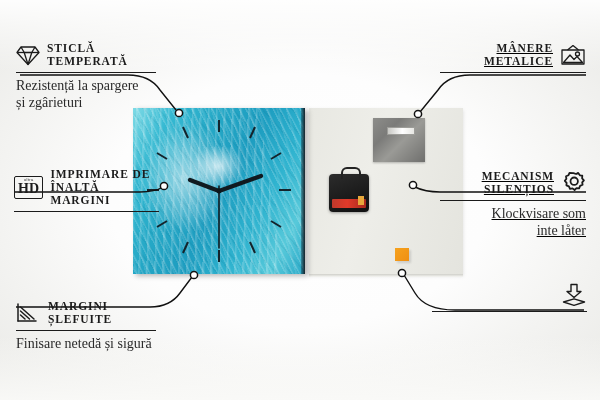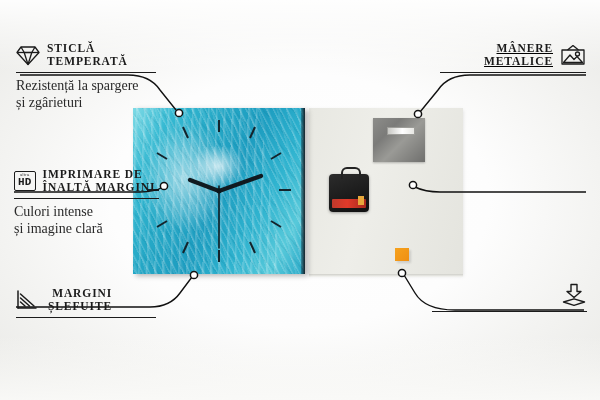--- a/index.html
+++ b/index.html
@@ -204,23 +204,23 @@
     line-height: 1;
   }
   .hd-small {
     font-family: "Liberation Sans", sans-serif;
     font-size: 4px;
     letter-spacing: 0.4px;
     color: #1b1b1b;
     display: block;
   }
   .hd-big {
-    font-family: Liberation Mono, monospace;
+    font-family: Liberation Serif, serif;
     font-weight: bold;
-    font-size: 11px;
+    font-size: 14px;
     letter-spacing: 0.2px;
     color: #1b1b1b;
     display: block;
   }
 </style>
 </head>
 <body>
 
 <div id="page">
 
@@ -314,57 +314,74 @@
   <div class="callout left" style="left:14px; top:168px; width:145px;">
     <div class="head">
       <div class="hd-box">
         <span class="hd-small">ultra</span>
         <span class="hd-big">HD</span>
       </div>
       <div class="title">IMPRIMARE DE
 ÎNALTĂ MARGINI</div>
     </div>
     <div class="rule"></div>
-    <div class="desc">Culori intense
-și imagine clară</div>
-  </div>
-
-  <div class="callout left" style="left:16px; top:287px; width:140px;text-align:right;">
+  </div>
+
+  <div class="callout left" style="left:16px; top:300px; width:140px;">
     <div class="head">
       <svg class="icon" width="25" height="22" viewBox="0 0 25 22">
         <g stroke="#1b1b1b" stroke-width="1.5" stroke-linecap="round">
           <line x1="2" y1="2" x2="2" y2="19"></line>
           <line x1="2" y1="19" x2="20" y2="19"></line>
           <line x1="4.5" y1="5" x2="18" y2="17"></line>
           <line x1="4.5" y1="9" x2="13.5" y2="17"></line>
           <line x1="4.5" y1="13" x2="9" y2="17"></line>
         </g>
       </svg>
       <div class="title">MARGINI
 ȘLEFUITE</div>
     </div>
     <div class="rule"></div>
+    <div class="desc">Finisare netedă și sigură</div>
   </div>
 
   <div class="callout right" style="left:440px; top:42px; width:146px;">
     <div class="head">
       <div class="title">MÂNERE
 METALICE</div>
       <svg class="icon" width="26" height="22" viewBox="0 0 26 22">
         <g fill="none" stroke="#1b1b1b" stroke-width="1.3" stroke-linejoin="round">
           <rect x="2" y="6" width="22" height="14"></rect>
           <path d="M13,1.5 L7.5,6 M13,1.5 L18.5,6"></path>
           <path d="M3.5,18.5 L10,11 L14,15.5 L17,12.5 L22.5,18.5 Z"></path>
           <circle cx="17.5" cy="10" r="2"></circle>
         </g>
       </svg>
     </div>
     <div class="rule"></div>
   </div>
 
+  <div class="callout right" style="left:440px; top:170px; width:146px;">
+    <div class="head">
+      <div class="title">MECANISM
+SILENȚIOS</div>
+      <svg class="icon" width="25" height="25" viewBox="0 0 25 25">
+        <g fill="none" stroke="#1b1b1b" stroke-width="1.8" stroke-linejoin="round">
+          <path d="M12.5,2.2 L15.1,3.0 L17.2,1.9 L18.9,4.3 L21.3,4.6 L21.1,7.4 L22.9,9.3
+                   L21.2,11.3 L21.6,13.8 L19.1,14.9 L18.1,17.4 L15.5,17.2 L13.6,19
+                   L11.5,17.4 L9.0,17.8 L7.9,15.4 L5.4,14.4 L5.6,11.8 L3.8,9.9
+                   L5.4,7.8 L5.0,5.3 L7.5,4.2 L8.5,1.8 Z"></path>
+          <circle cx="13.2" cy="10.2" r="3.7"></circle>
+        </g>
+      </svg>
+    </div>
+    <div class="rule"></div>
+    <div class="desc">Klockvisare som
+inte låter</div>
+  </div>
 
   <div class="callout right" style="left:432px; top:283px; width:155px;">
     <div class="head">
       <svg class="icon" width="26" height="24" viewBox="0 0 26 24">
         <g fill="none" stroke="#1b1b1b" stroke-width="1.4" stroke-linejoin="round">
           <path d="M10,1.5 H16 V8.5 H20 L13,14.5 L6,8.5 H10 Z"></path>
           <path d="M13,15.8 L23.5,19 L13,22.3 L2.5,19 Z"></path>
         </g>
       </svg>
     </div>

